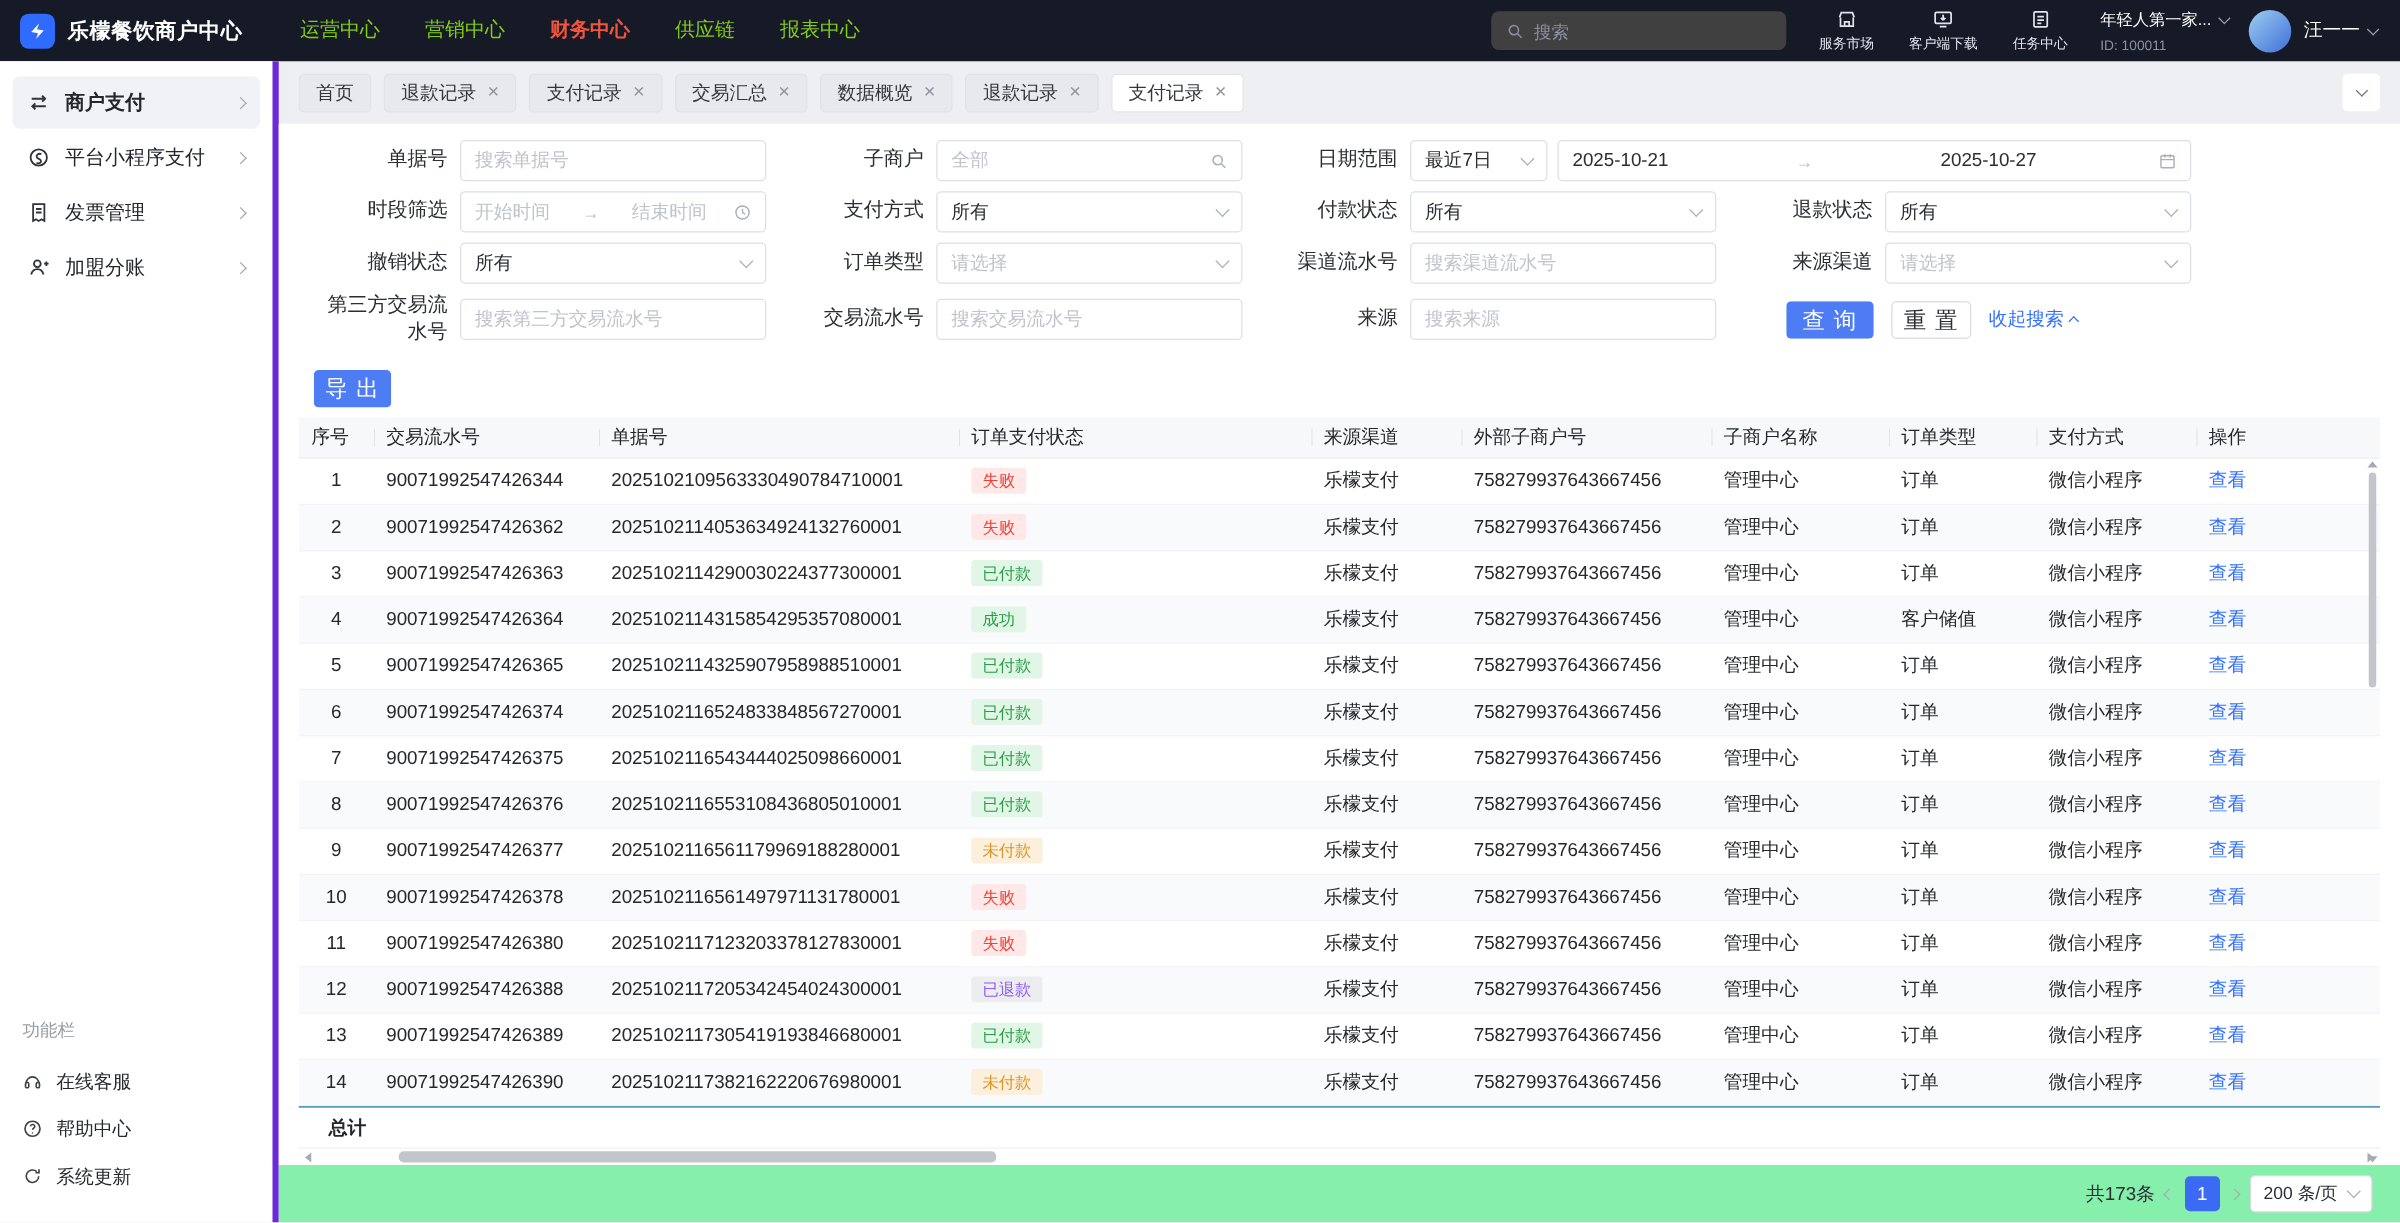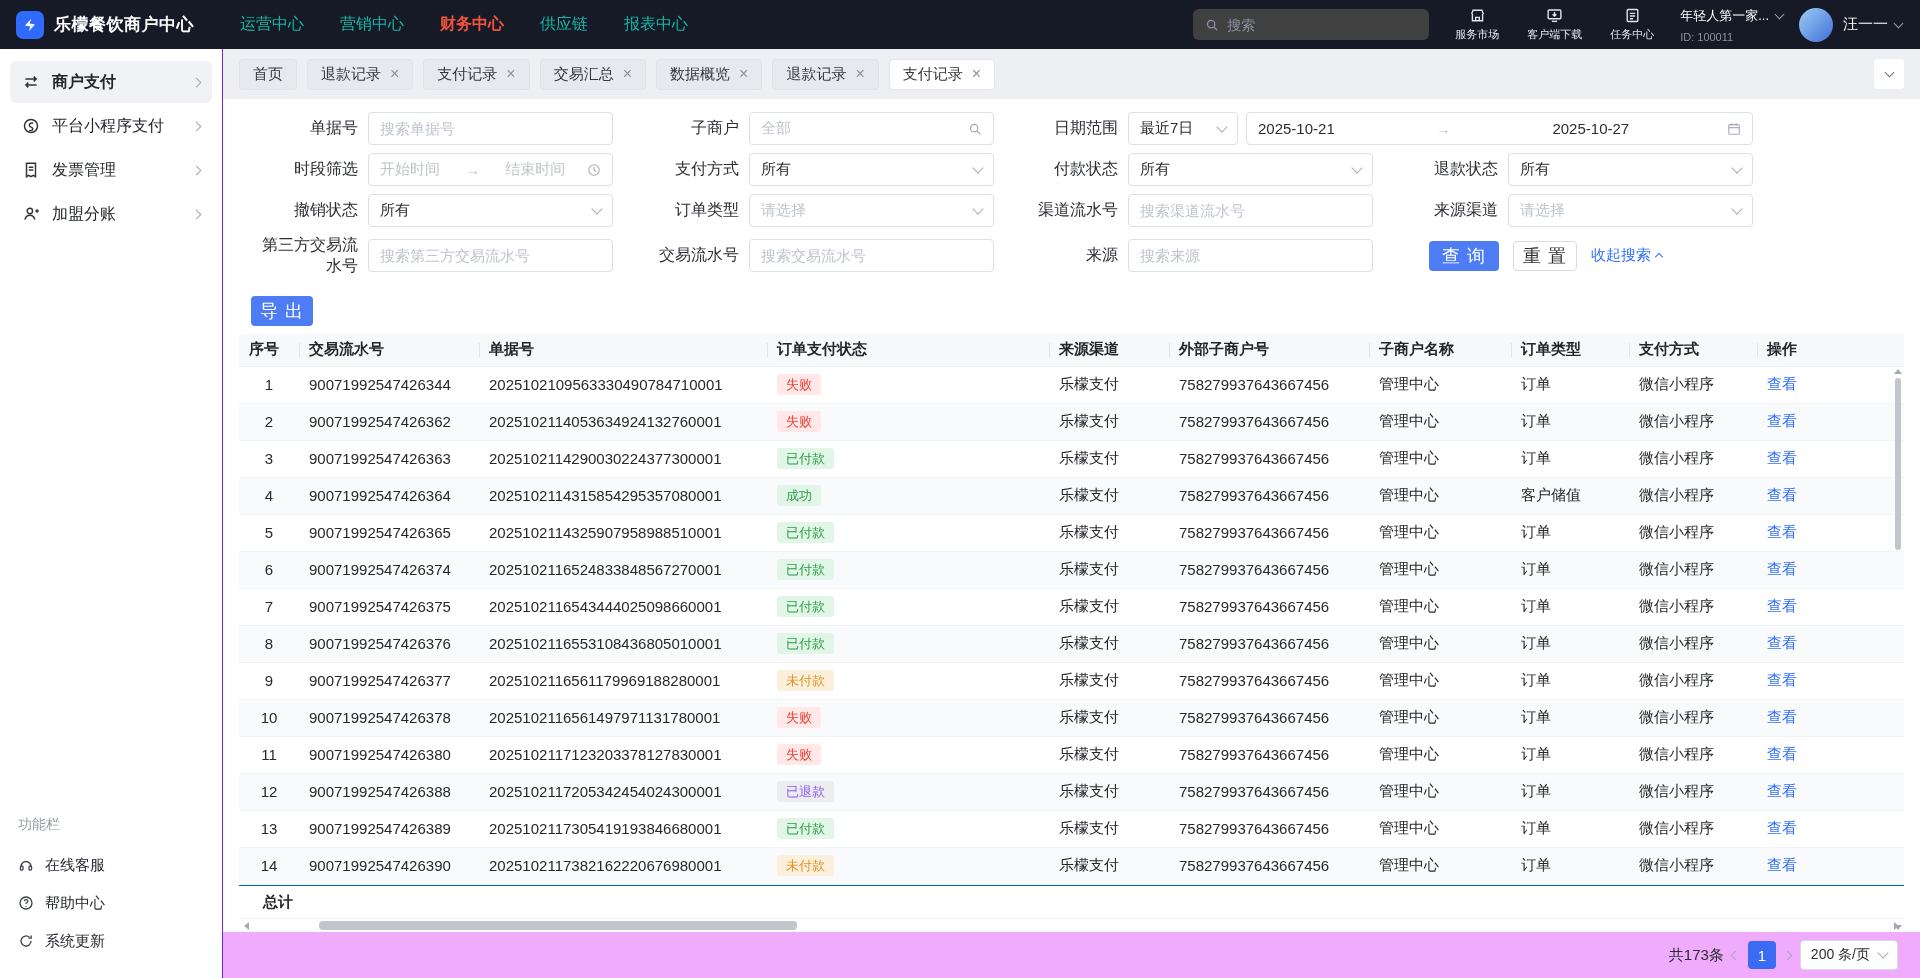--- a/index.html
+++ b/index.html
@@ -7,21 +7,21 @@
 body{font-family:"Liberation Sans","DejaVu Sans",sans-serif;background:#edeff3;color:#25272c;font-size:15px}
 .app{display:flex;flex-direction:column;height:100%}
 .icon svg{width:100%;height:100%;display:block}
 
 
 .topbar{height:49px;background:#161926;display:flex;align-items:center;padding:0 18px 0 16px;flex:none;color:#fff}
 .logo{width:28px;height:28px;border-radius:7px;background:#2f6bff;display:flex;align-items:center;justify-content:center;flex:none}
 .logo svg{width:16px;height:16px}
 .brand{font-size:17px;font-weight:700;margin-left:10px;white-space:nowrap;letter-spacing:.5px}
 .topnav{display:flex;gap:36px;margin-left:46px;font-size:16px}
-.nav-item{color:#14b8a6;cursor:pointer;white-space:nowrap}
+.nav-item{color:#84cc16;cursor:pointer;white-space:nowrap}
 .nav-item.active{color:#f2543e;font-weight:700}
 .top-search{margin-left:auto;width:236px;height:31px;background:#404040;border-radius:6px;display:flex;align-items:center;gap:8px;padding:0 12px;color:#8b91a3;flex:none}
 .top-search .icon{width:14px;height:14px;flex:none}
 .top-search input{background:transparent;border:none;outline:none;color:#cfd3de;font-size:14px;width:100%}
 .top-search input::placeholder{color:#8b91a3}
 .quick-actions{display:flex;gap:28px;margin:0 26px}
 .qa{display:flex;flex-direction:column;align-items:center;gap:3px;font-size:11px;color:#e2e5ee;cursor:pointer;white-space:nowrap}
 .qa .icon{width:17px;height:17px}
 .store{display:flex;flex-direction:column;justify-content:flex-end;gap:6px;margin-right:16px;cursor:pointer}
 .store-top{display:flex;align-items:center;gap:7px;font-size:13px;white-space:nowrap}
@@ -29,21 +29,21 @@
 .avatar{width:34px;height:34px;border-radius:50%;background:linear-gradient(135deg,#9ecdf2,#3f6fd8);margin-right:10px;flex:none;cursor:pointer}
 .user{display:flex;align-items:center;gap:7px;font-size:15px;cursor:pointer;white-space:nowrap}
 .chev{display:inline-block;width:7px;height:7px;border-right:1.5px solid currentColor;border-bottom:1.5px solid currentColor;flex:none}
 .chev.down{transform:rotate(45deg);margin-top:-3px}
 .chev.right{transform:rotate(-45deg)}
 .chev.up{transform:rotate(-135deg);margin-top:3px}
 .chev.dim{color:#9aa0ad}
 
 
 .layout{flex:1;display:flex;min-height:0}
-.sidebar{width:223px;background:#fff;flex:none;display:flex;flex-direction:column;padding:12px 10px 18px;border-right:1px solid #6d28d9}
+.sidebar{width:223px;background:#fff;flex:none;display:flex;flex-direction:column;padding:12px 10px 18px;border-right:5px solid #6d28d9}
 .menu-item{height:42px;border-radius:6px;display:flex;align-items:center;gap:12px;padding:0 12px;font-size:16px;color:#23262d;cursor:pointer;margin-bottom:2px}
 .menu-item.active{background:#f1f2f5;font-weight:700}
 .menu-item .icon{width:18px;height:18px;color:#31343c;flex:none}
 .menu-item .chev{margin-left:auto;color:#a2a7b0}
 .side-footer{margin-top:auto;padding:0 8px}
 .side-title{font-size:14px;color:#969ba5;margin-bottom:12px}
 .sf-item{display:flex;align-items:center;gap:11px;height:38px;font-size:15px;color:#26292f;cursor:pointer}
 .sf-item .icon{width:16px;height:16px;color:#3c4048;flex:none}
 
 .main{flex:1;display:flex;flex-direction:column;min-width:0}
@@ -82,21 +82,21 @@
 .btn-plain{background:#fff;border-color:#d8dbe2;color:#2b2e34;width:64px}
 .link-collapse{color:#3370ff;font-size:15px;display:flex;align-items:center;gap:5px;cursor:pointer;white-space:nowrap}
 .link-collapse .chev{width:6px;height:6px;color:#3370ff}
 
 
 .export-row{padding:8px 0 8px 28px;flex:none}
 
 
 .table-wrap{flex:1;min-height:0;display:flex;flex-direction:column;margin:0 16px;position:relative;
   --cols:60px 180px 288px 282px 120px 200px 142px 118px 128px 1fr}
-.t-header{display:grid;grid-template-columns:var(--cols);background:#f7f8fa;height:33px;align-items:center;font-weight:700;font-size:15px;color:#23262d;border-bottom:1px solid #eceef1;flex:none}
+.t-header{display:grid;grid-template-columns:var(--cols);background:#f7f8fa;height:33px;align-items:center;font-weight:400;font-size:15px;color:#23262d;border-bottom:1px solid #eceef1;flex:none}
 .t-hcell{padding:0 10px;white-space:nowrap;overflow:hidden;position:relative;height:100%;display:flex;align-items:center}
 .t-hcell:not(:first-child)::before{content:"";position:absolute;left:0;top:9px;bottom:9px;width:1px;background:#e2e4e8}
 .t-body{flex:1;overflow:hidden;position:relative;min-height:0}
 .t-row{display:grid;grid-template-columns:var(--cols);height:37px;align-items:center;font-size:15px;color:#26282c;border-bottom:1px solid #f2f3f5}
 .t-row:nth-child(even){background:#f9fafc}
 .t-cell{padding:0 10px;white-space:nowrap;overflow:hidden}
 .c-center{text-align:center}
 .badge{display:inline-block;padding:4px 9px;border-radius:3px;font-size:13px;line-height:1}
 .st-fail{background:#ffe8e7;color:#ef4237}
 .st-paid{background:#e2f6e7;color:#279e44}
@@ -112,21 +112,21 @@
 .tri{width:0;height:0;flex:none}
 .tri-up{border-left:4px solid transparent;border-right:4px solid transparent;border-bottom:5px solid #a6abb3}
 .tri-down{border-left:4px solid transparent;border-right:4px solid transparent;border-top:5px solid #a6abb3}
 .tri-left{border-top:4px solid transparent;border-bottom:4px solid transparent;border-right:5px solid #a6abb3}
 .tri-right{border-top:4px solid transparent;border-bottom:4px solid transparent;border-left:5px solid #a6abb3}
 .h-scroll{height:14px;display:flex;align-items:center;gap:6px;padding:0 5px;border-top:1px solid #f0f1f4;flex:none;background:#fff}
 .h-track{flex:1;height:9px;position:relative}
 .h-thumb{position:absolute;left:64px;width:478px;top:0;height:9px;background:#c2c6cc;border-radius:4px;cursor:pointer}
 
 
-.pager{height:46px;display:flex;align-items:center;justify-content:flex-end;gap:0;padding-right:22px;flex:none;background:#f0abfc}
+.pager{height:46px;display:flex;align-items:center;justify-content:flex-end;gap:0;padding-right:22px;flex:none;background:#86efac}
 .pg-total{font-size:15px;color:#2b2e34}
 .pg-arrow{width:24px;height:28px;display:flex;align-items:center;justify-content:center;cursor:pointer;color:#a7acb5}
 .pg-num{width:28px;height:28px;border-radius:4px;background:#3a6bf2;color:#fff;display:flex;align-items:center;justify-content:center;font-size:15px;cursor:pointer}
 .pg-size{height:30px;border:1px solid #d6dae0;border-radius:4px;background:#fff;display:flex;align-items:center;gap:9px;padding:0 10px;font-size:14px;color:#2b2e34;cursor:pointer;white-space:nowrap}
 </style>
 </head>
 <body>
 
 <div class="app">
 

